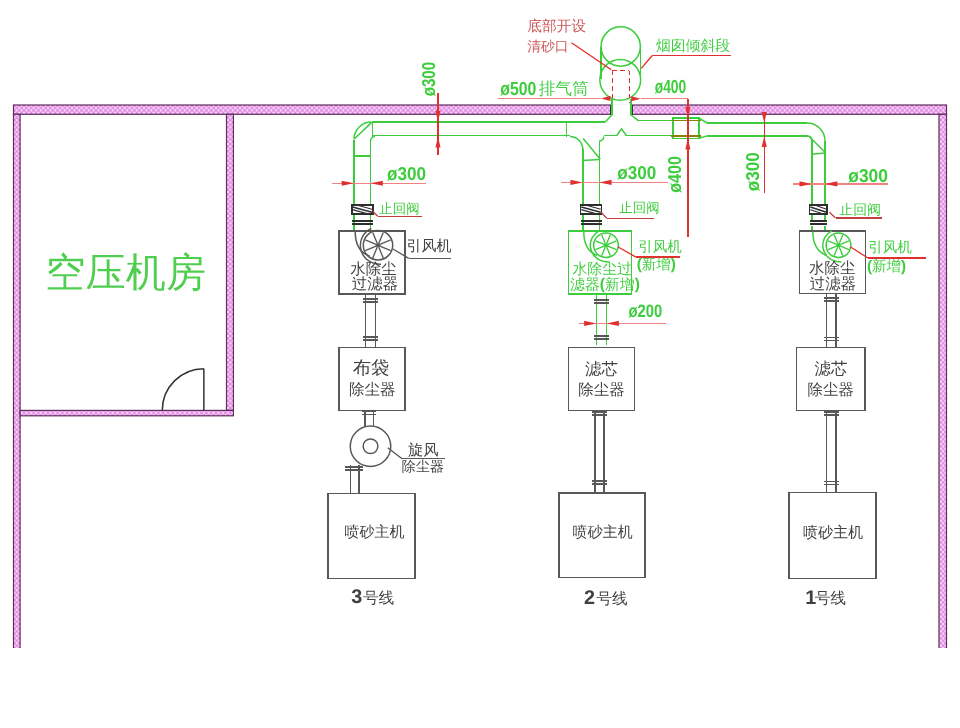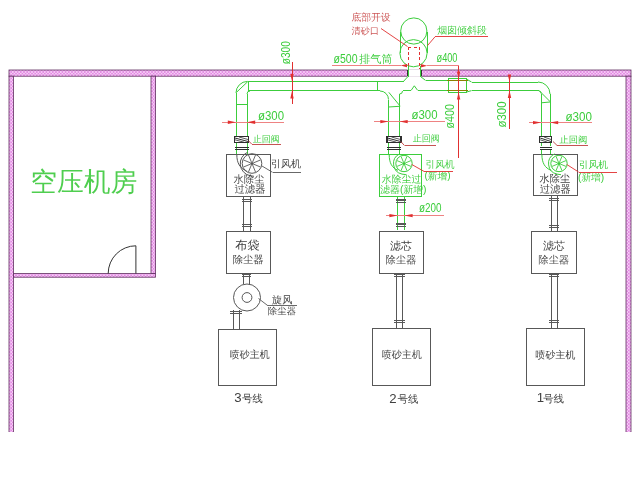--- a/index.html
+++ b/index.html
@@ -1,14 +1,14 @@
 <!DOCTYPE html>
 <html><head><meta charset="utf-8"><style>
 html,body{margin:0;padding:0;background:#fff;}
-#c{position:relative;width:640px;height:432px;background:#ffffff;font-family:"Liberation Sans", sans-serif;}
+#c{position:relative;width:640px;height:432px;background:#ffffff;font-family:"Liberation Sans", sans-serif;font-weight:bold;}
 </style></head><body>
 <div id="c">
 <svg width="640" height="485" viewBox="0 0 640 485">
 <defs>
 <path id="g0" d="M935 -27Q932 -56 935 -85Q881 -82 827 -82H167Q113 -82 60 -85Q63 -56 60 -27Q113 -29 167 -29H463V250H290Q236 250 183 248Q186 277 183 306Q236 303 290 303H705Q758 303 812 306Q809 277 812 248Q758 250 705 250H534V-29H827Q881 -29 935 -27ZM888 408 845 333 702 439Q631 490 557 537L594 616Q669 568 742 517ZM385 620Q409 584 438 554Q341 446 209 359Q164 328 117 300Q105 343 76 367Q191 432 295 531ZM172 511H101V697H489L405 800L461 863L563 737L528 697H965V511H894V636H172Z"></path>
 <path id="g1" d="M811 102Q740 198 657 284L715 339Q801 249 875 149ZM982 18Q978 -14 982 -45Q924 -43 865 -43H298Q240 -43 182 -45Q185 -14 182 18Q240 15 298 15H541V383H421Q363 383 305 380Q308 412 305 443Q363 440 421 440H541V536Q541 609 537 683Q577 678 617 683Q613 609 613 536V440H775Q833 440 892 443Q888 412 892 380Q833 383 775 383H613V15H865Q924 15 982 18ZM176 792H853Q912 792 970 795Q967 763 970 732Q912 735 853 735H249L250 506Q251 340 221.0 197.0Q191 54 106 -77Q69 -49 23 -59Q115 59 147.0 195.5Q179 332 178 506Z"></path>
 <path id="g2" d="M950 -118H825Q754 -115 730 -61Q719 -37 717.5 2.5Q716 42 716.0 355.5Q716 669 718 713H565L566 345Q567 40 370 -112Q345 -74 300 -66Q495 51 494 345L493 771H790V4Q790 -61 826 -61L901 -60Q913 -60 916 -51Q919 -27 918 1L936 144Q958 111 997 110L974 -87Q973 -104 964 -114Q959 -118 950 -118ZM79 109Q50 127 4 127Q73 249 136 412L190 549L43 547Q46 571 43 595L198 593V703Q198 769 194 836Q237 832 280 836Q276 769 276 703V593L417 595Q414 571 417 547L276 549V442L312 462L410 335L338 296L276 377V22Q276 -44 280 -111Q237 -107 194 -111Q198 -44 198 22V347Q173 290 134 214Z"></path>
 <path id="g3" d="M802 -22V194H530Q506 86 426.0 1.0Q346 -84 241 -122Q227 -79 185 -60Q303 -33 385.5 60.5Q468 154 468 272V345H383Q329 345 275 342Q278 371 275 400Q329 398 383 398H571L490 496L535 532H263V294Q263 25 98 -111Q73 -75 30 -67Q192 36 192 294V745H529L451 810L501 869L606 781L576 745H907V532H561L649 426L615 398H874Q928 398 982 400Q979 371 982 342Q928 345 874 345H538L537 247H873V-36Q873 -69 843 -95Q799 -131 691 -130Q702 -81 668 -44Q699 -48 745.0 -48.5Q791 -49 796.5 -44.0Q802 -39 802 -22ZM263 585H837V692H263Q263 639 263 585Z"></path>
 <path id="g4" d="M561 -3Q561 -92 496 -117Q452 -134 378 -133Q389 -82 354 -42Q385 -46 424.0 -46.5Q463 -47 474.5 -38.5Q486 -30 486 41V690Q486 766 483 841Q524 837 565 841Q561 766 561 690V640Q583 541 620 443Q697 501 781 586L855 661Q882 629 915 605Q806 489 650 374Q675 323 703 282Q808 130 985 39Q944 22 924 -18Q685 111 561 412ZM63 513Q66 547 63 582Q127 579 191 579H395Q394 393 310.5 233.0Q227 73 88 -33Q52 -4 10 10Q159 107 243 264Q306 382 319 516H191Q127 516 63 513Z"></path>
 <path id="g5" d="M899 -42Q828 57 745 148L802 199Q888 106 962 2ZM472 197Q506 178 543 168Q492 35 353 -73Q336 -41 303 -25Q363 18 400.5 70.0Q438 122 472 197ZM616 0V256H484Q433 256 381 254Q384 282 381 310Q433 307 484 307H616V426H562Q510 426 458 424Q461 448 459 471Q413 428 361 395Q343 434 305 455Q470 555 540 671Q582 745 616 827Q653 807 694 795L678 764Q721 672 794.5 613.0Q868 554 984 519Q950 495 938 455Q851 484 771.5 549.0Q692 614 641 699Q563 570 468 479Q515 477 562 477H741Q793 477 845 480Q842 452 845 424Q793 426 741 426H685V307H851Q903 307 954 310Q952 282 954 254Q903 256 851 256H685V-25Q685 -130 522 -130H516Q526 -83 495 -45Q523 -49 561.5 -49.5Q600 -50 608.0 -43.0Q616 -36 616 0ZM126 -136Q89 -132 53 -136Q57 -67 56 3V790H347V740Q330 722 319 700L228 518Q335 371 335 185Q330 64 241 26L216 14Q198 48 175 77Q199 86 223 97Q271 119 276 185Q276 279 246.0 368.0Q216 457 160 530L265 740H121L122 3Q122 -67 126 -136Z"></path>

